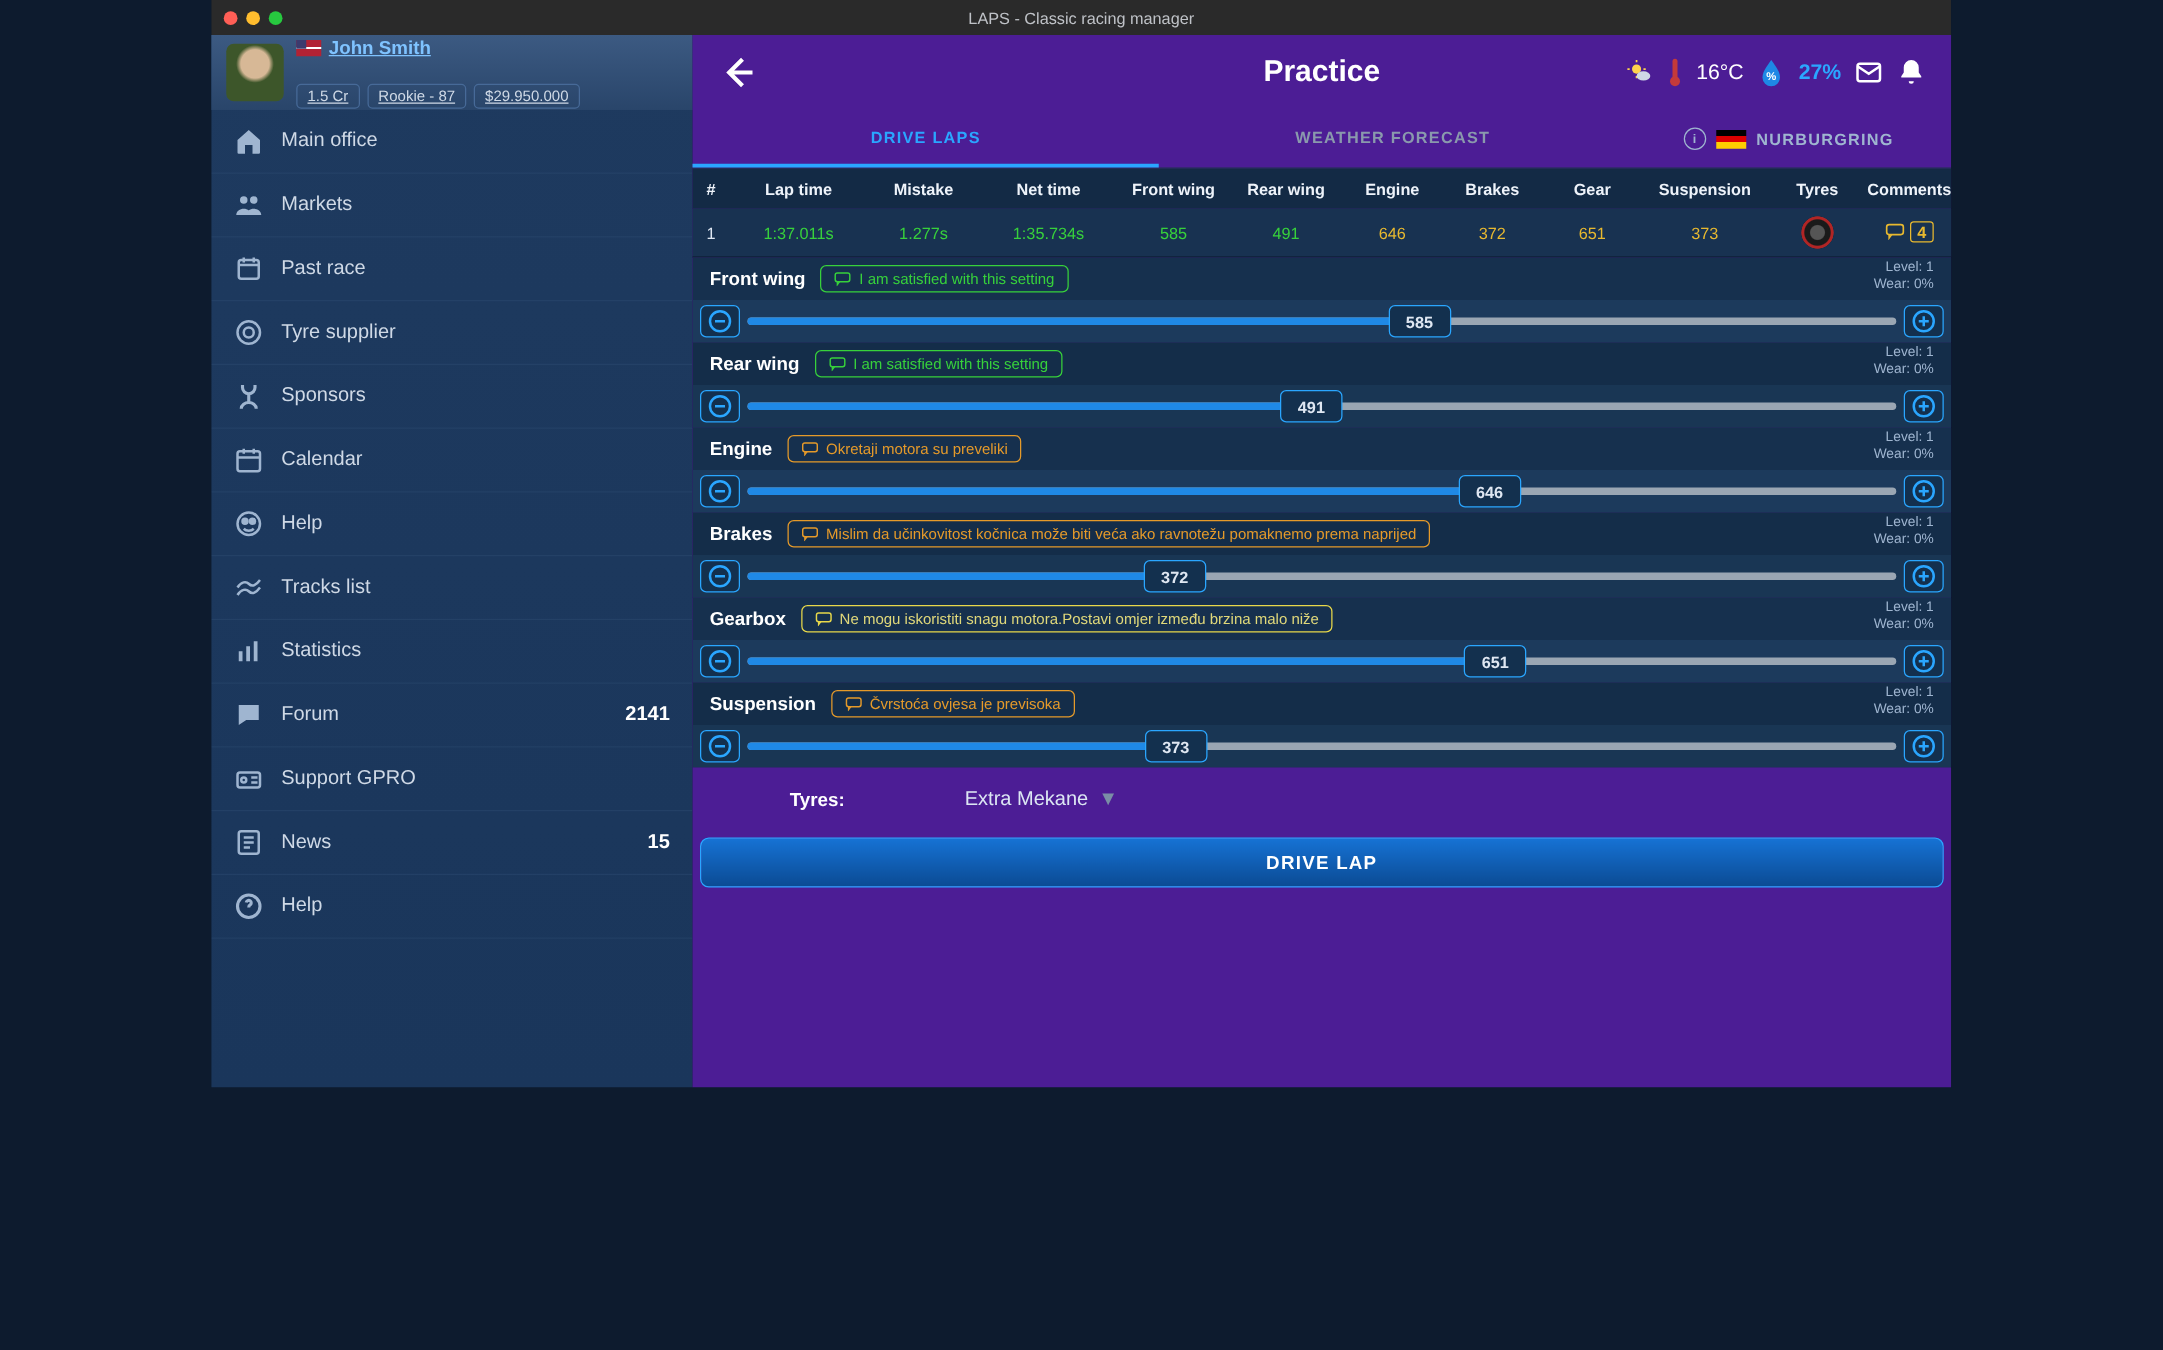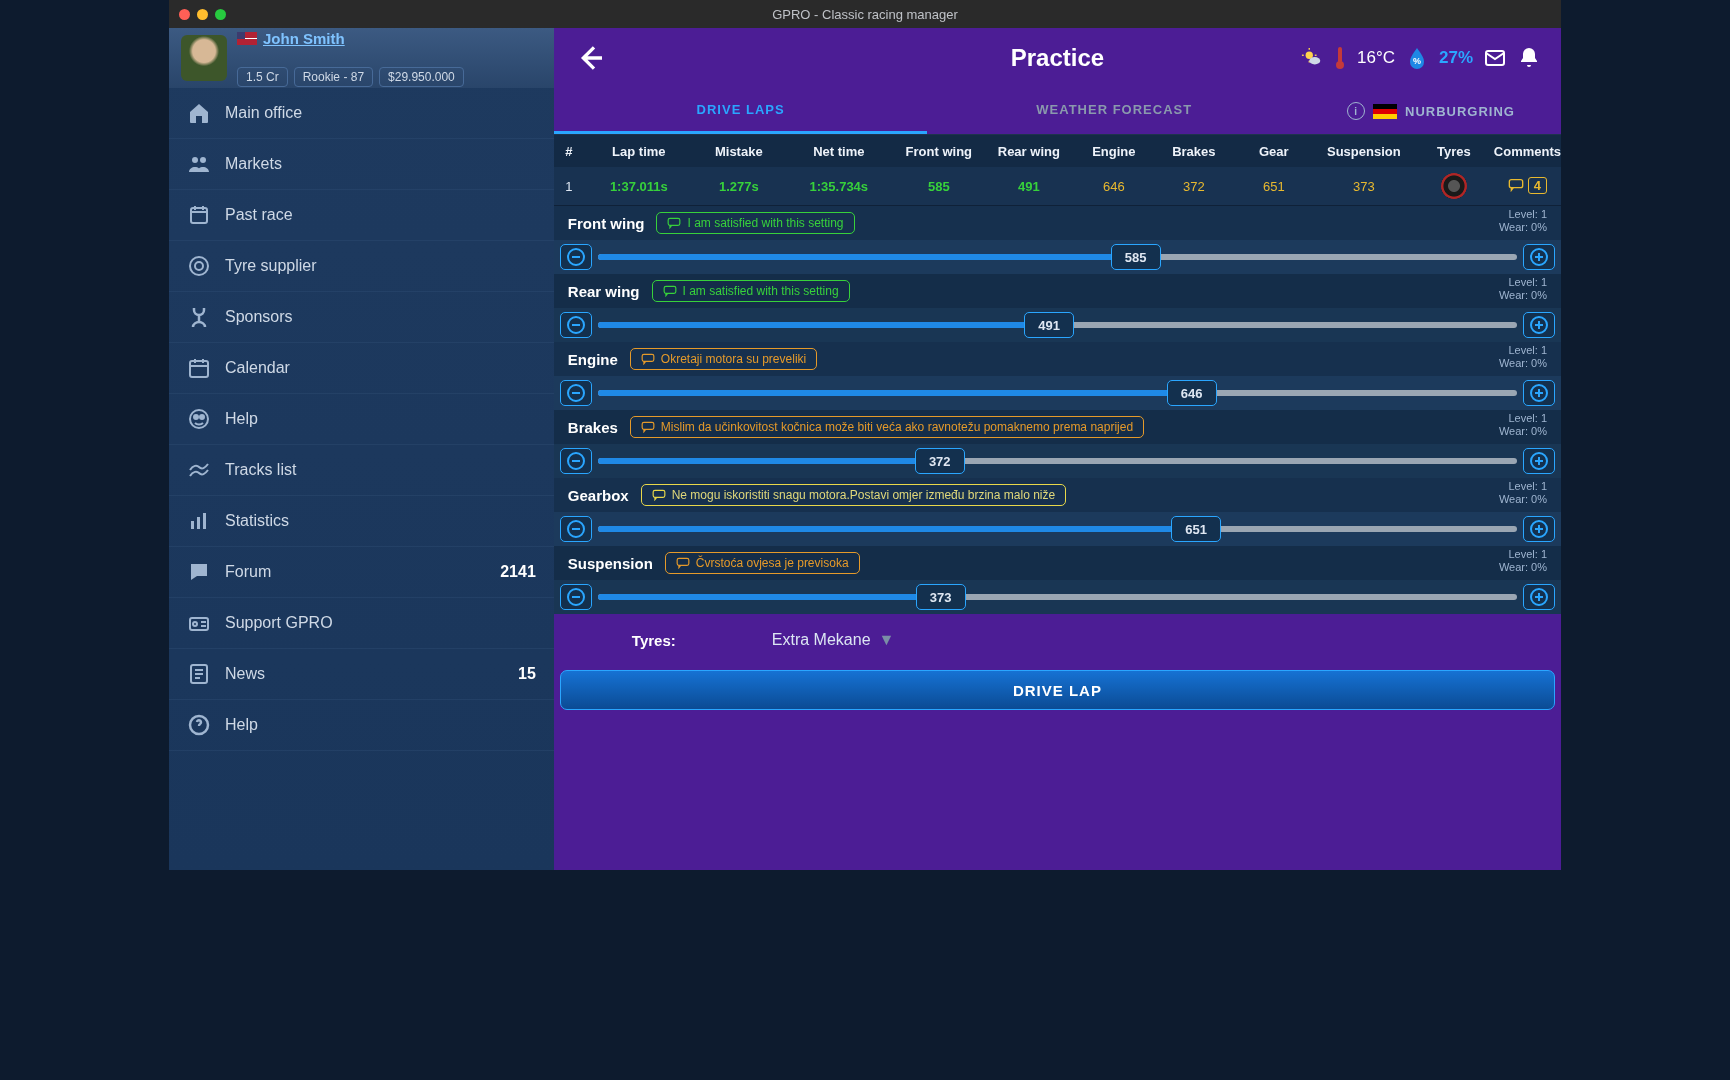--- a/index.html
+++ b/index.html
@@ -13,21 +13,21 @@
 .titlebar .ttl{position:absolute;left:0;right:0;text-align:center;font-size:13px;color:#bfc2c7;}
 .body{display:flex;height:842px;}
 .sidebar{width:396px;background:linear-gradient(#1e3a5f,#1a365b);display:flex;flex-direction:column;}
 .profile{height:60px;background:linear-gradient(#3c5a82,#29456a);display:flex;align-items:center;padding:0 12px;gap:10px;}
 .avatar{width:46px;height:46px;border-radius:6px;background:#2f4a1f;background:radial-gradient(circle at 50% 35%,#d7b896 0 30%,#3d562a 40%);}
 .profile-info{display:flex;flex-direction:column;gap:20px;flex:1;}
 .name-row{display:flex;align-items:center;gap:6px;}
 .flag-us{width:20px;height:13px;background:linear-gradient(#b22234 0 46%,#fff 46% 54%,#b22234 54%);position:relative;}
 .flag-us::before{content:"";position:absolute;top:0;left:0;width:8px;height:7px;background:#3c3b6e;}
 .username{color:#7fc3ff;font-weight:600;font-size:15px;text-decoration:underline;}
-.chips{display:flex;gap:6px;}
+.chips{display:flex;gap:6px;text-decoration:underline;}
 .chip{border:1px solid #476a98;border-radius:4px;padding:2px 8px;font-size:12px;color:#cfd9e6;}
 .nav{overflow-y:auto;flex:1;}
 .nav-item{height:50px;display:flex;align-items:center;padding:0 18px;gap:14px;color:#cfd9e6;font-size:16px;border-bottom:1px solid rgba(60,90,130,.25);cursor:pointer;}
 .nav-item .badge{margin-left:auto;font-weight:600;color:#fff;}
 .nav-item .nicon{width:24px;height:24px;display:flex;align-items:center;justify-content:center;color:#9fb5d0;}
 .main{flex:1;display:flex;flex-direction:column;background:#4c1d95;}
 .header{height:60px;display:flex;align-items:center;padding:0 20px;position:relative;}
 .back{width:32px;height:32px;display:flex;align-items:center;justify-content:center;color:#fff;cursor:pointer;}
 .header h1{position:absolute;left:0;right:0;text-align:center;font-size:24px;font-weight:600;color:#fff;margin:0;}
 .header .right{margin-left:auto;display:flex;align-items:center;gap:10px;position:relative;z-index:2;}
@@ -36,21 +36,21 @@
 .icon-btn{width:24px;height:24px;display:flex;align-items:center;justify-content:center;color:#fff;cursor:pointer;}
 .tabbar{height:46px;display:flex;align-items:stretch;border-bottom:1px solid #1e334d;}
 .tab{flex:1;display:flex;align-items:center;justify-content:center;font-size:13px;font-weight:700;letter-spacing:1px;cursor:pointer;border-bottom:3px solid transparent;color:#8a99ad;}
 .tab.active{color:#2aa6ff;border-bottom-color:#2aa6ff;}
 .tabbar .track{width:260px;display:flex;align-items:center;justify-content:center;gap:8px;color:#9fb5d0;font-weight:700;font-size:13px;letter-spacing:1px;}
 .flag-de{width:24px;height:15px;background:linear-gradient(#000 0 33%,#dd0000 33% 66%,#ffce00 66%);}
 .table-head{display:flex;align-items:center;height:32px;background:#132a45;color:#eef3fa;font-size:13px;font-weight:600;}
 .th,.td{text-align:center;}
 .c-n{width:30px;} .c-lt{width:110px;} .c-ms{width:90px;} .c-nt{width:110px;} .c-fw{width:90px;} .c-rw{width:90px;} .c-en{width:80px;} .c-br{width:80px;} .c-ge{width:80px;} .c-su{width:100px;} .c-ty{width:80px;} .c-co{flex:1;}
 .table-row{display:flex;align-items:center;height:38px;background:#183251;font-size:13px;border-bottom:1px solid #0f2138;}
-.g{color:#37d13b;font-weight:bold;} .y{color:#e8b92f;} .w{color:#dfe7f2;}
+.g{color:#37d13b;} .y{color:#e8b92f;} .w{color:#dfe7f2;}
 .tyre-ico{width:26px;height:26px;border-radius:50%;background:radial-gradient(circle,#555 0 30%,#1a1a1a 35% 55%,#b02525 60% 70%,#1a1a1a 72%);margin:0 auto;}
 .cmt{display:inline-flex;align-items:center;gap:4px;justify-content:center;}
 .cmt-box{border:1px solid #e8b92f;border-radius:3px;padding:0 5px;color:#e8b92f;font-weight:600;}
 .settings{overflow-y:auto;}
 .setting{background:#16304e;}
 .setting-head{display:flex;align-items:center;height:34px;padding:0 14px;gap:12px;position:relative;}
 .setting-head .sname{font-size:15px;font-weight:700;color:#fff;}
 .feedback{border-radius:5px;padding:3px 10px;font-size:12px;display:inline-flex;align-items:center;gap:6px;}
 .fb-green{border:1px solid #37d13b;color:#37d13b;}
 .fb-orange{border:1px solid #e59a2a;color:#e59a2a;}
@@ -76,21 +76,21 @@
 </head>
 <body>
 
 <div class="window">
   <div class="titlebar">
     <div class="traffic">
       <div class="tl r"></div>
       <div class="tl y"></div>
       <div class="tl g"></div>
     </div>
-    <div class="ttl">GPRO - Classic racing manager</div>
+    <div class="ttl">LAPS - Classic racing manager</div>
   </div>
 
   <div class="body">
 
     <div class="sidebar">
       <div class="profile">
         <div class="avatar"></div>
         <div class="profile-info">
           <div class="name-row">
             <span class="flag-us"></span>

